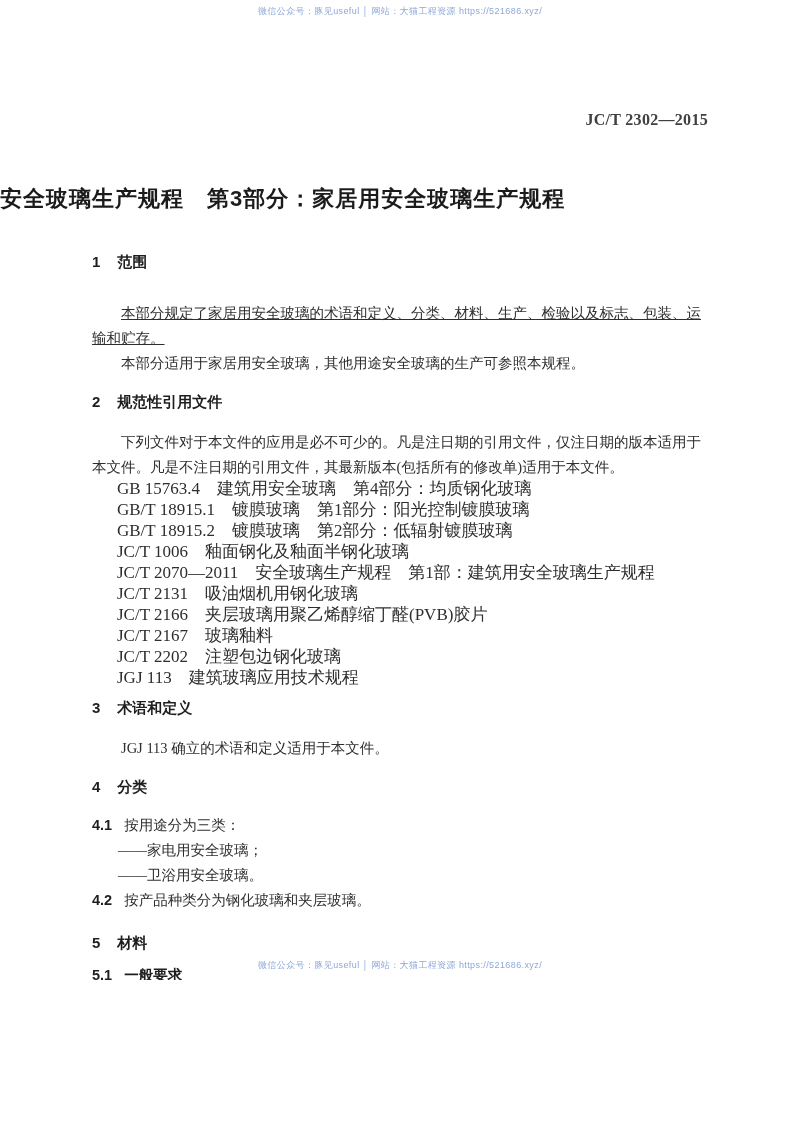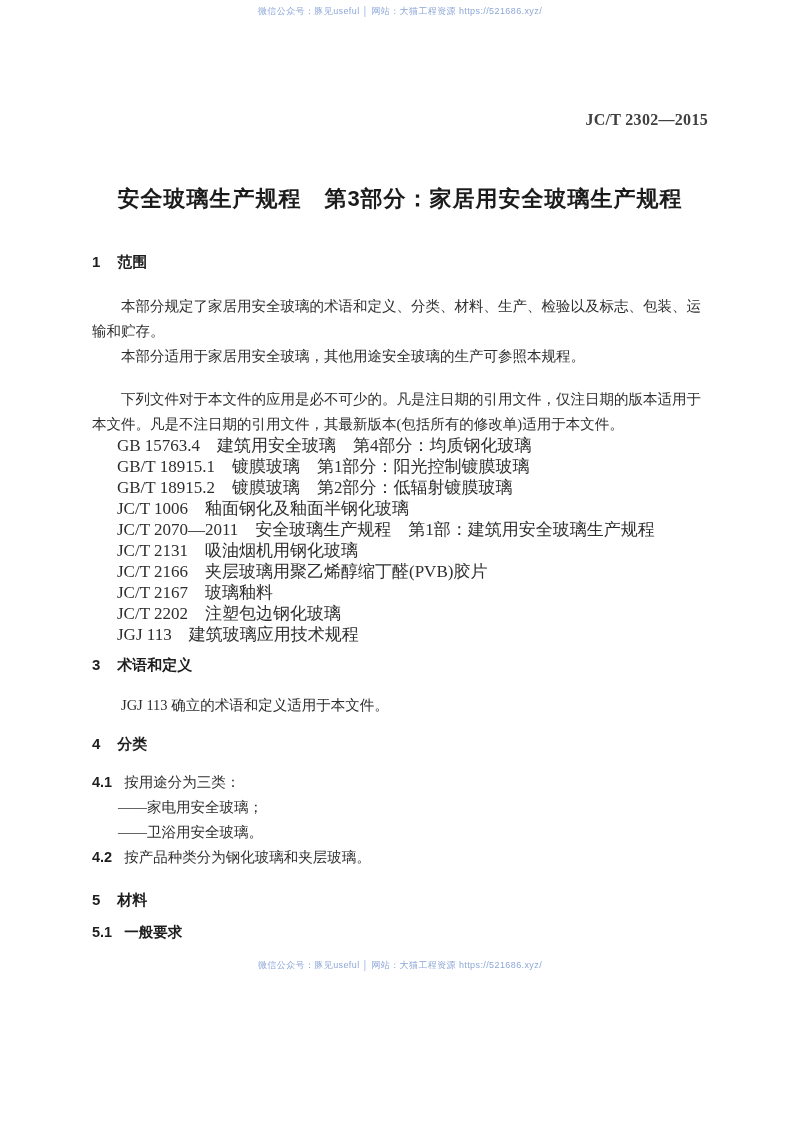--- a/index.html
+++ b/index.html
@@ -22,21 +22,21 @@
   .watermark.top{top:5px;}
   .watermark.bottom{bottom:8px;}
   .doc-code{
     position:absolute;top:111px;right:92px;
     font-family:"Liberation Serif","DejaVu Serif",serif;
     font-weight:bold;font-size:16px;color:#404040;
     letter-spacing:.3px;
   }
   .doc-title{
     position:absolute;top:184px;left:0;width:100%;
-    margin:0;text-align:center;
+    margin:0;
     font-family:"Liberation Sans","DejaVu Sans",sans-serif;
     font-weight:700;font-size:22px;color:#1b1b1b;
     letter-spacing:1px;
   }
   .content{
     position:absolute;left:92px;top:240px;width:622px;
   }
   .sec-h{
     margin:0;
     font-family:"Liberation Sans","DejaVu Sans",sans-serif;
@@ -53,21 +53,21 @@
     margin:12px 0 0 0;
     font-family:"Liberation Sans","DejaVu Sans",sans-serif;
     font-weight:700;font-size:14.5px;color:#1e1e1e;
     line-height:20px;
   }
   .sub-h .num{margin-right:12px;}
   p.body{
     margin:0;font-size:14.5px;line-height:25px;color:#2e2e2e;
   }
   p.indent{text-indent:2em;}
-  p.p-after-h{margin-top:22px;}
+  p.p-after-h{margin-top:29px;text-decoration:underline;}
   p.p-after-h2{margin-top:18px;}
   .clause{
     margin:16px 0 0 0;font-size:14.5px;line-height:25px;color:#2e2e2e;
   }
   .clause .num{
     font-family:"Liberation Sans","DejaVu Sans",sans-serif;
     font-weight:700;color:#1e1e1e;margin-right:12px;
   }
   .clause.tight{margin-top:0;}
   ul.refs{
@@ -95,20 +95,23 @@
   <h1 class="doc-title">安全玻璃生产规程　第3部分：家居用安全玻璃生产规程</h1>
 
   <div class="content">
 
     <h2 class="sec-h mt-s1">
       <span class="num">1</span><span>范围</span>
     </h2>
     <p class="body indent p-after-h">本部分规定了家居用安全玻璃的术语和定义、分类、材料、生产、检验以及标志、包装、运输和贮存。</p>
     <p class="body indent">本部分适用于家居用安全玻璃，其他用途安全玻璃的生产可参照本规程。</p>
 
+    <h2 class="sec-h mt-s2">
+      <span class="num">2</span><span>规范性引用文件</span>
+    </h2>
     <p class="body indent p-after-h2">下列文件对于本文件的应用是必不可少的。凡是注日期的引用文件，仅注日期的版本适用于本文件。凡是不注日期的引用文件，其最新版本(包括所有的修改单)适用于本文件。</p>
     <ul class="refs">
       <li>GB 15763.4　建筑用安全玻璃　第4部分：均质钢化玻璃</li>
       <li>GB/T 18915.1　镀膜玻璃　第1部分：阳光控制镀膜玻璃</li>
       <li>GB/T 18915.2　镀膜玻璃　第2部分：低辐射镀膜玻璃</li>
       <li>JC/T 1006　釉面钢化及釉面半钢化玻璃</li>
       <li>JC/T 2070—2011　安全玻璃生产规程　第1部：建筑用安全玻璃生产规程</li>
       <li>JC/T 2131　吸油烟机用钢化玻璃</li>
       <li>JC/T 2166　夹层玻璃用聚乙烯醇缩丁醛(PVB)胶片</li>
       <li>JC/T 2167　玻璃釉料</li>

